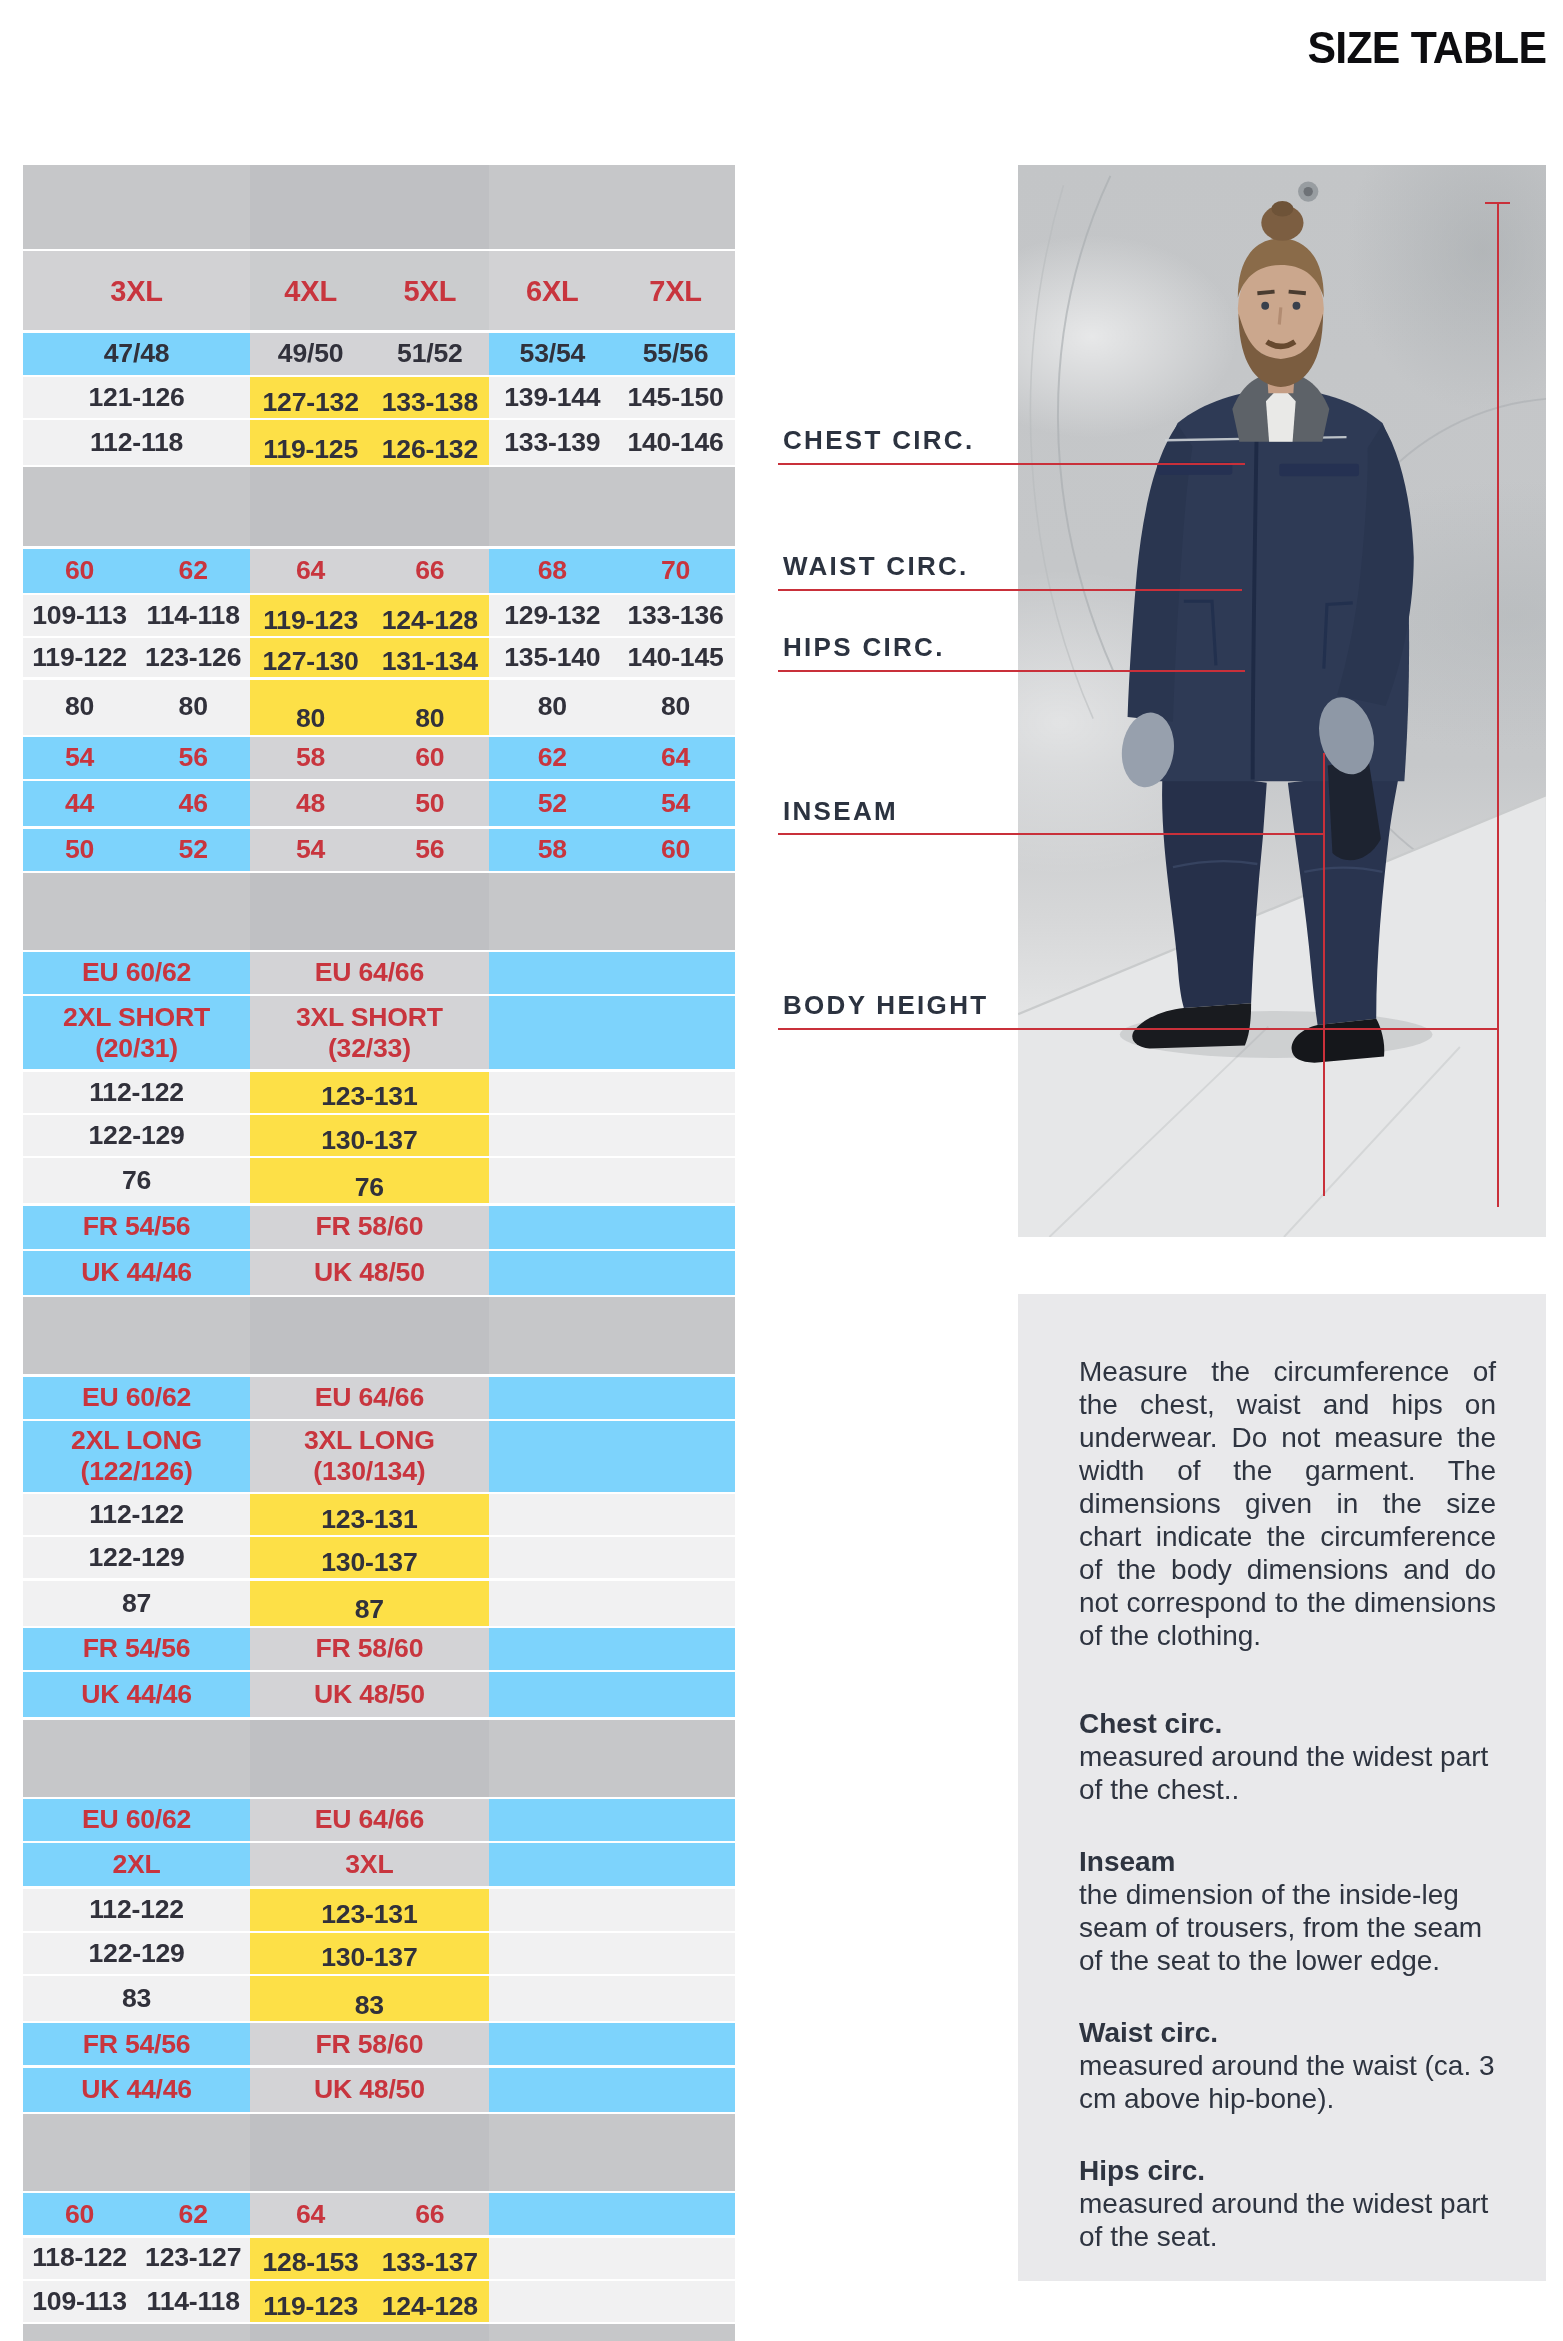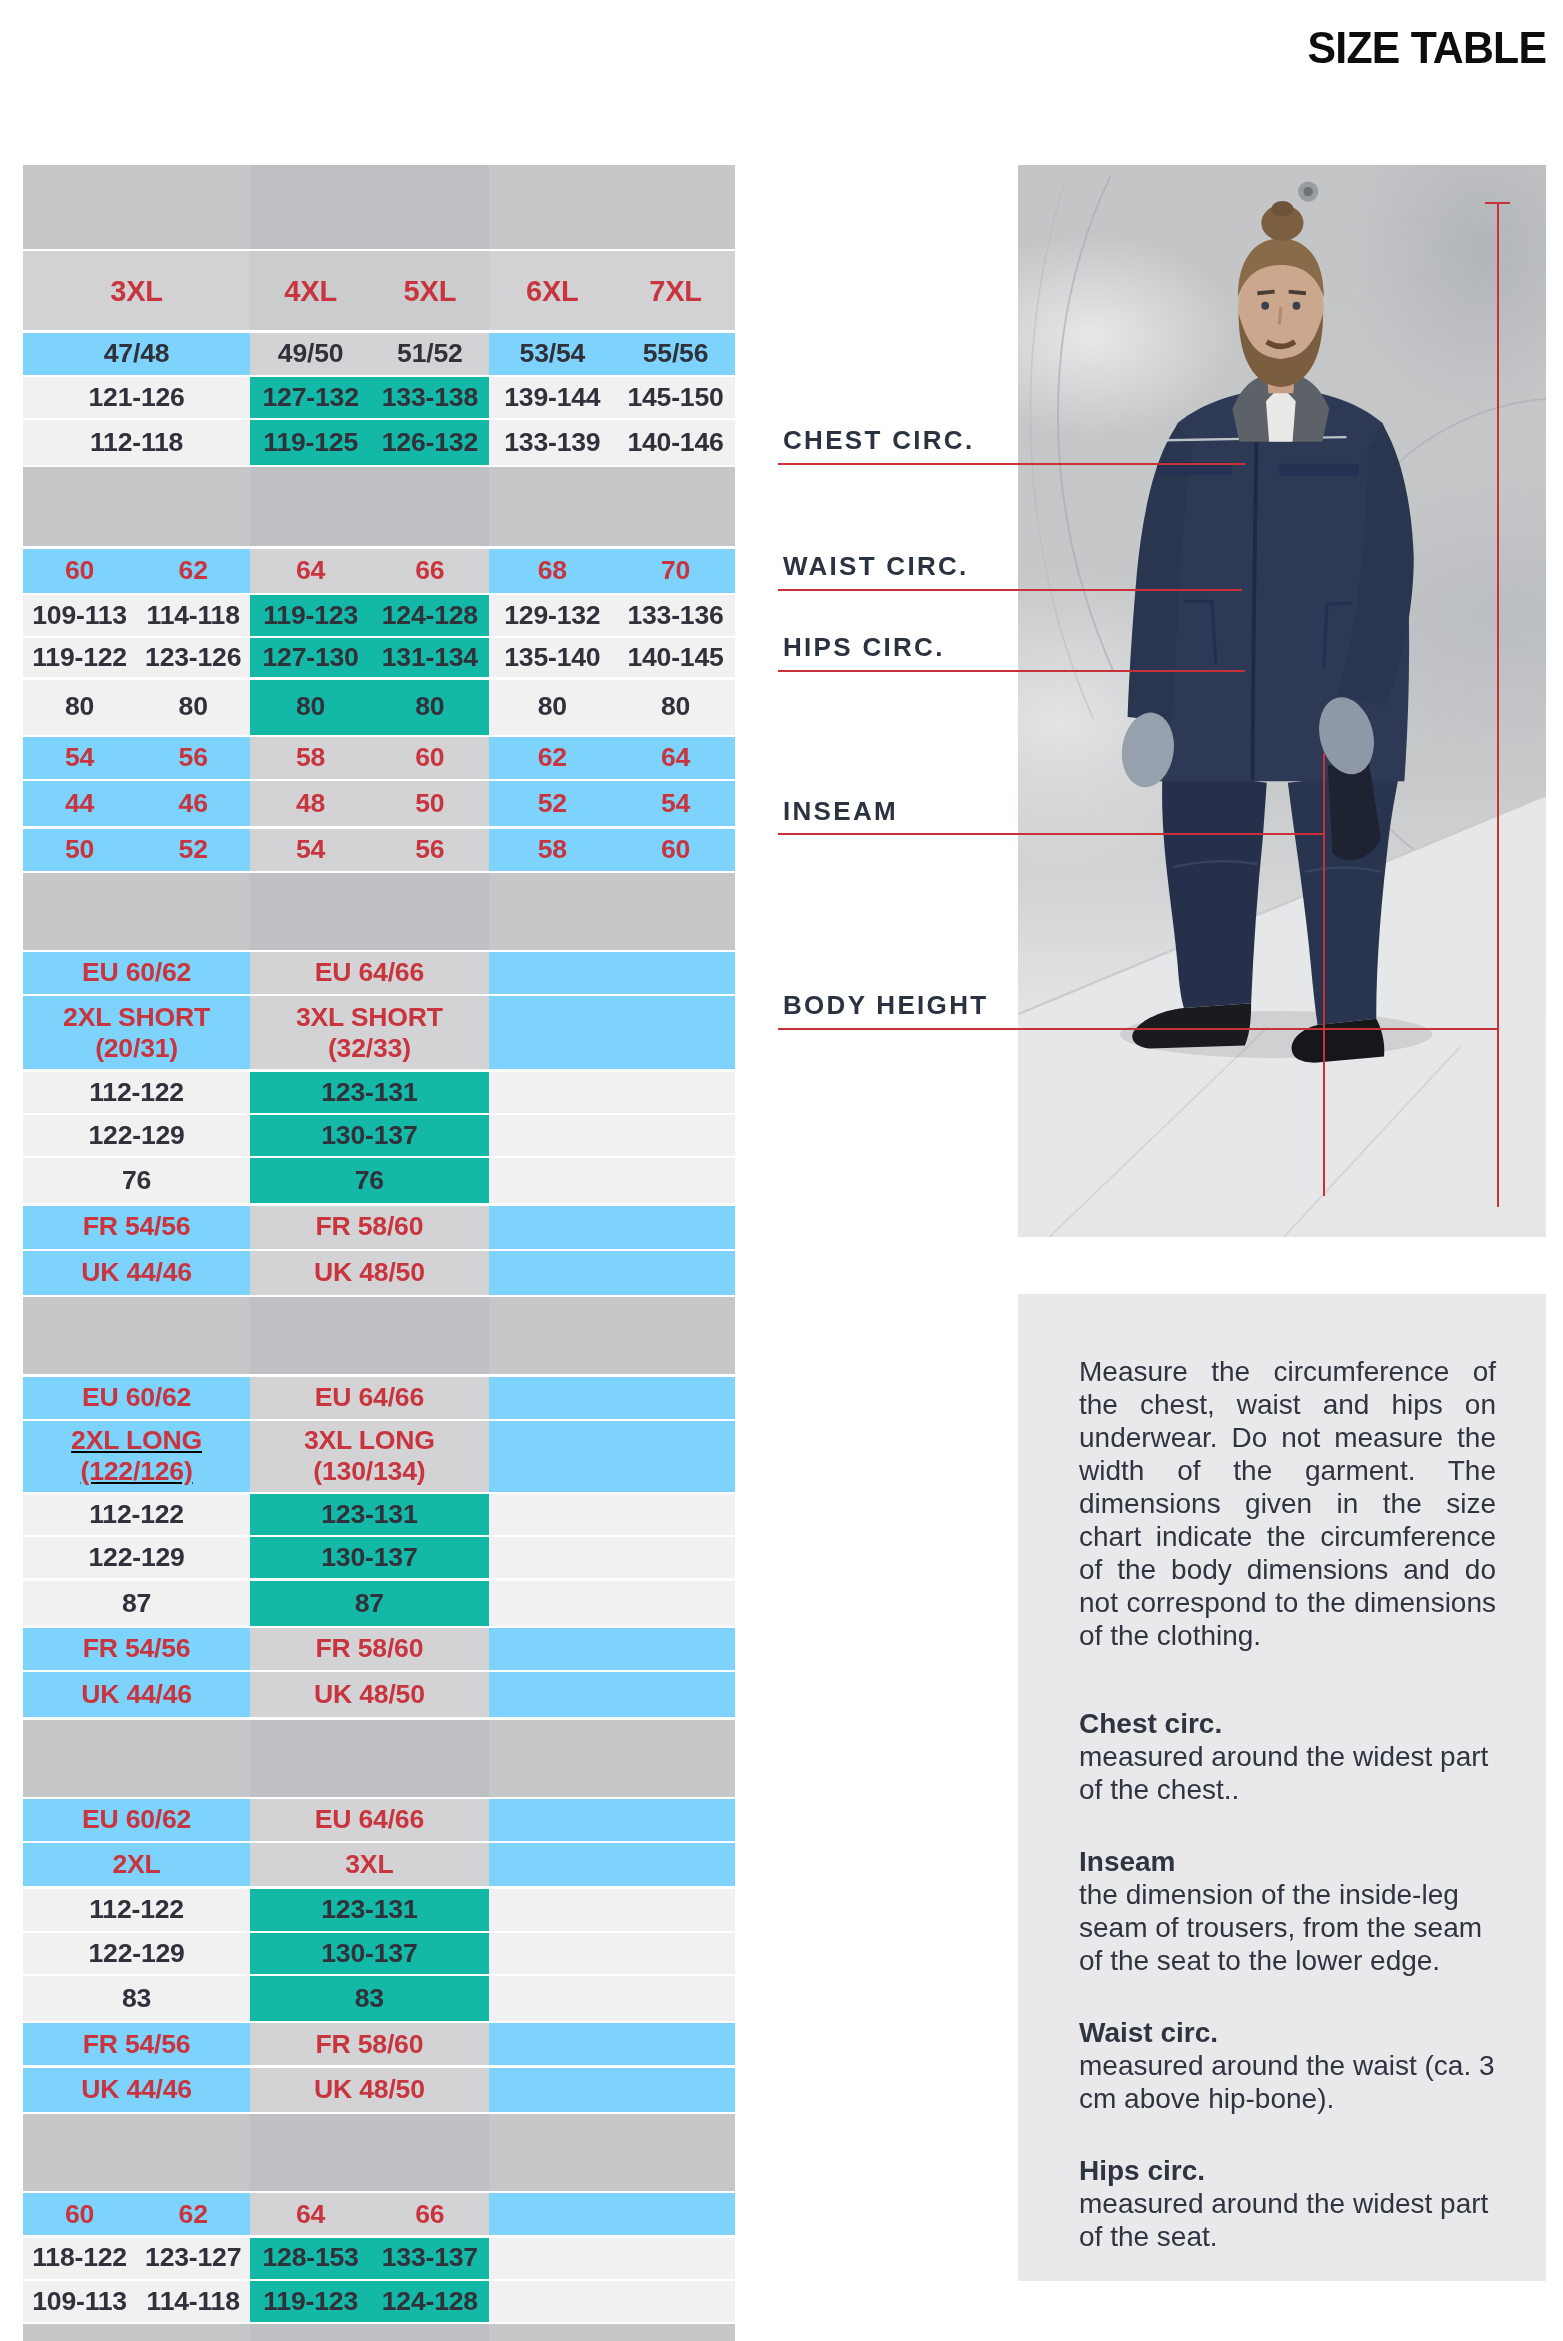--- a/index.html
+++ b/index.html
@@ -19,21 +19,21 @@
   .val{
     font-size:26.6px;font-weight:700;color:#31313b;letter-spacing:-0.2px;
     white-space:pre-line;text-align:center;line-height:1.18;
   }
   .val.red{color:#c8353e;}
   .r-sizes .val{font-size:29px;}
   
   .r-spacer .b1,.r-spacer .b3{background:#c6c7c9;} .r-spacer .b2{background:#bfc0c3;}
   .r-sizes  .b1,.r-sizes  .b3{background:#d2d2d4;} .r-sizes  .b2{background:#cbccce;}
   .r-gray   .b1,.r-gray   .b3{background:#7dd3fc;} .r-gray   .b2{background:#d3d3d6;}
-  .r-white  .b1,.r-white  .b3{background:#f1f1f2;} .r-white  .b2{background:#14b8a6;}
+  .r-white  .b1,.r-white  .b3{background:#f1f1f2;} .r-white  .b2{background:#fde047;align-items:flex-end;}
   
   #photo{
     position:absolute;left:1018px;top:165px;width:528px;height:1072px;overflow:hidden;
     background:
       radial-gradient(ellipse 235px 164px at 14% 16%, rgba(255,255,255,.6), rgba(255,255,255,0) 62%),
       radial-gradient(ellipse 219px 258px at 88% 8%,  rgba(158,163,166,.45), rgba(158,163,166,0) 62%),
       radial-gradient(ellipse 336px 235px at 8% 52%,  rgba(255,255,255,.5), rgba(255,255,255,0) 65%),
       radial-gradient(ellipse 406px 219px at 94% 42%, rgba(170,175,178,.4), rgba(170,175,178,0) 62%),
       linear-gradient(180deg,#c3c5c7 0%,#c6c8ca 56%,#d6d7d8 70%,#e4e5e6 80%,#eaebeb 100%);
   }
@@ -358,21 +358,21 @@
     <div class="t-row r-gray" style="height: 42px; margin-bottom: 2.3px;">
       <div class="cell b1" style="width: 31.9%;">
         <span class="val red">EU 60/62</span>
       </div>
       <div class="cell b2" style="width: 33.5%;">
         <span class="val red">EU 64/66</span>
       </div>
       <div class="cell b3" style="width: 34.6%;"></div>
     </div>
     <div class="t-row r-gray" style="height: 71px; margin-bottom: 2.3px;">
-      <div class="cell b1" style="width: 31.9%; text-decoration: underline;">
+      <div class="cell b1" style="width: 31.9%;">
         <span class="val red">2XL LONG
 (122/126)</span>
       </div>
       <div class="cell b2" style="width: 33.5%;">
         <span class="val red">3XL LONG
 (130/134)</span>
       </div>
       <div class="cell b3" style="width: 34.6%;"></div>
     </div>
     <div class="t-row r-white" style="height: 41px; margin-bottom: 2.3px;">

